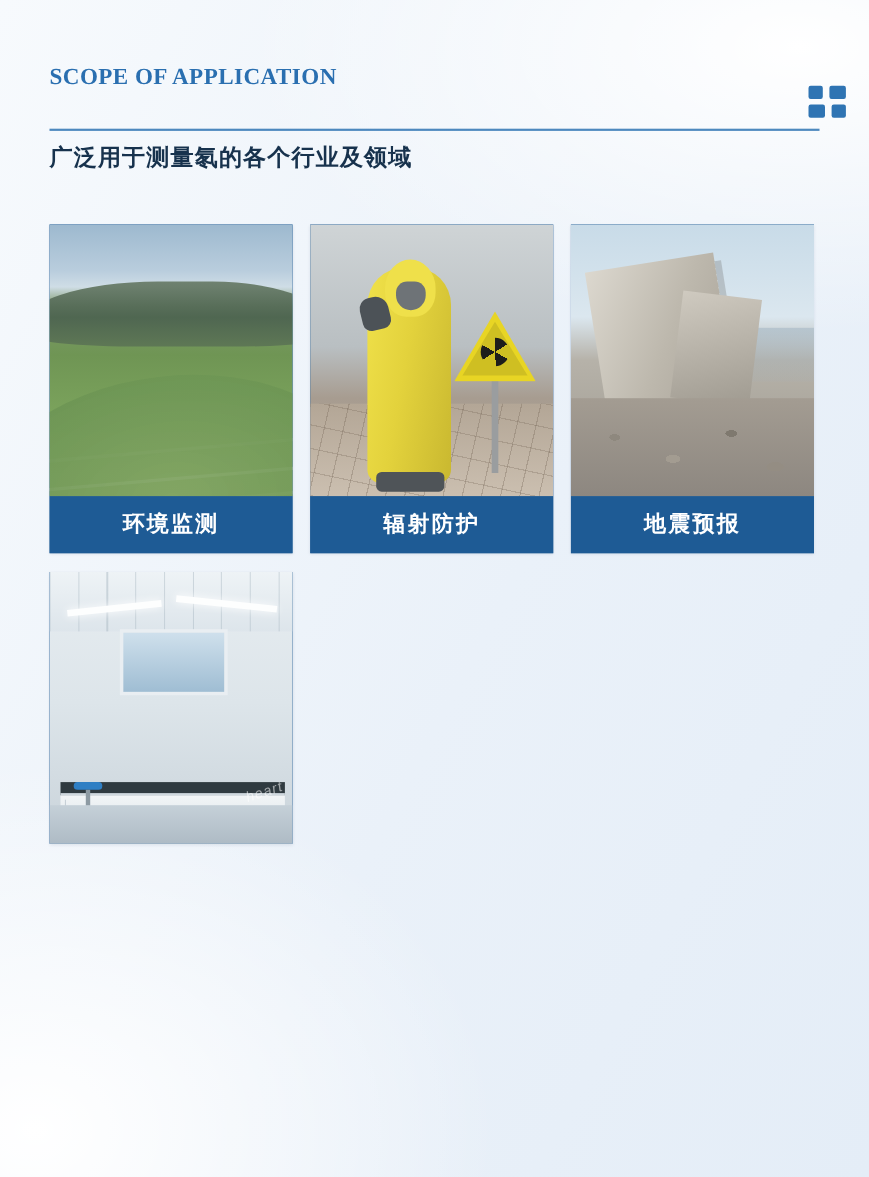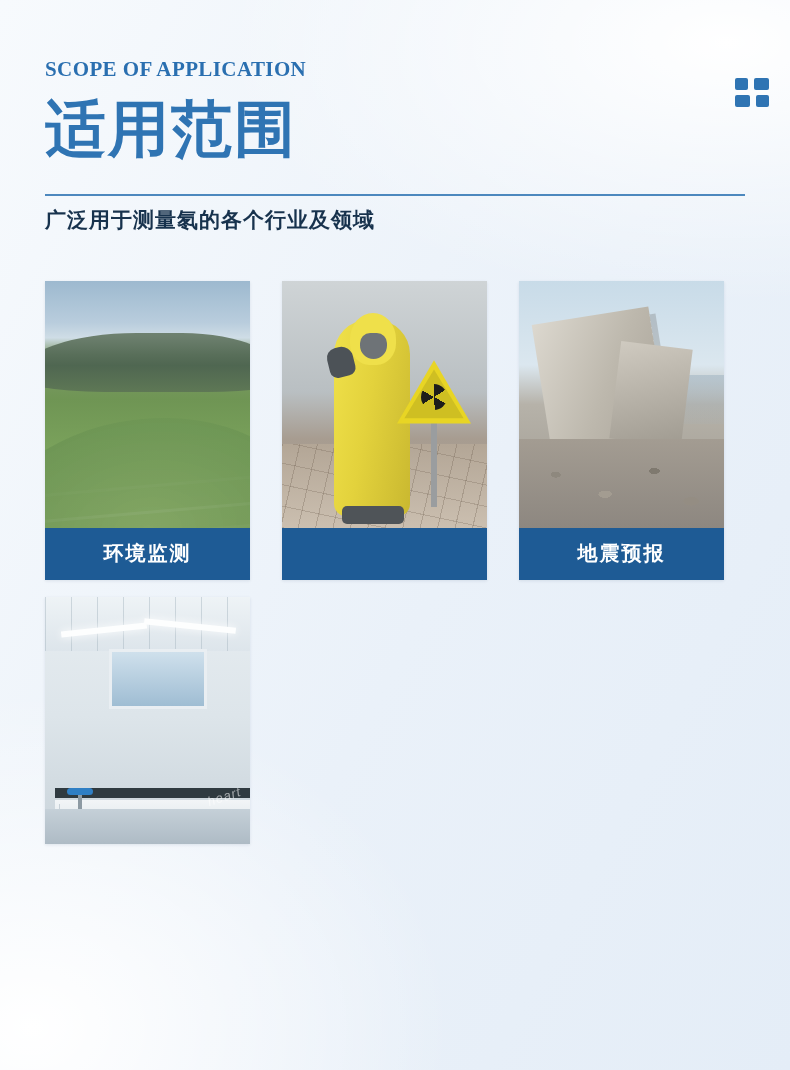--- a/index.html
+++ b/index.html
@@ -96,21 +96,21 @@
   .cards {
     margin-top: 47px;
     display: grid;
     grid-template-columns: repeat(3, 223px);
     grid-auto-rows: auto;
     column-gap: 14px;
     row-gap: 17px;
   }
 
   .card {
-    width: 205px;
+    width: 221px;
     background: #1e5b95;
     overflow: hidden;
     box-shadow: 0 1px 3px rgba(20,50,80,0.10);
   }
 
   .thumb {
     position: relative;
     width: 100%;
     height: 247px;
     overflow: hidden;
@@ -475,21 +475,20 @@
 </style>
 </head>
 <body>
 
 <div class="bg-wash"></div>
 
 <div class="page">
 
   <div class="header">
     <div class="eyebrow">SCOPE OF APPLICATION</div>
-    <div class="title">适用范围</div>
 
     <div class="grid-icon">
       <span class="g1"></span>
         <span class="g2"></span>
         <span class="g3"></span>
         <span class="g4"></span>
     </div>
 
     <div class="rule"></div>
     <div class="subtitle">广泛用于测量氡的各个行业及领域</div>
@@ -513,20 +512,21 @@
         <div class="mask"></div>
         <div class="glove"></div>
         <div class="boot"></div>
         <div class="sign">
           <div class="post"></div>
           <div class="tri"></div>
           <div class="tri-in"></div>
           <div class="trefoil"></div>
         </div>
       </div>
+      <div class="card-label">辐射防护</div>
     </div>
 
 
     <div class="card">
       <div class="thumb t-quake">
         <div class="skyline"></div>
         <div class="slab"></div>
         <div class="slab2"></div>
         <div class="rubble"></div>
       </div>

